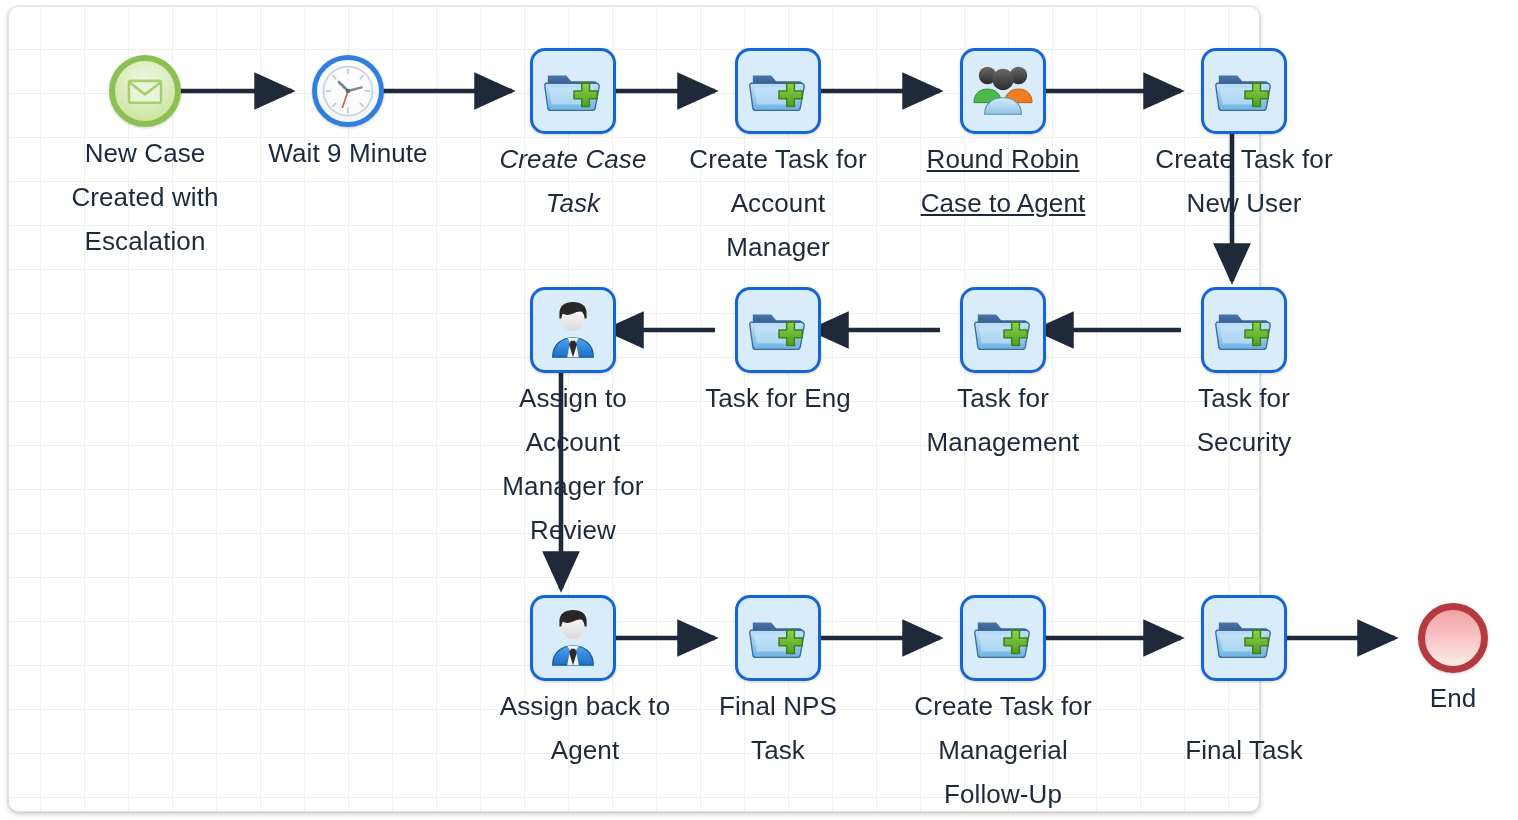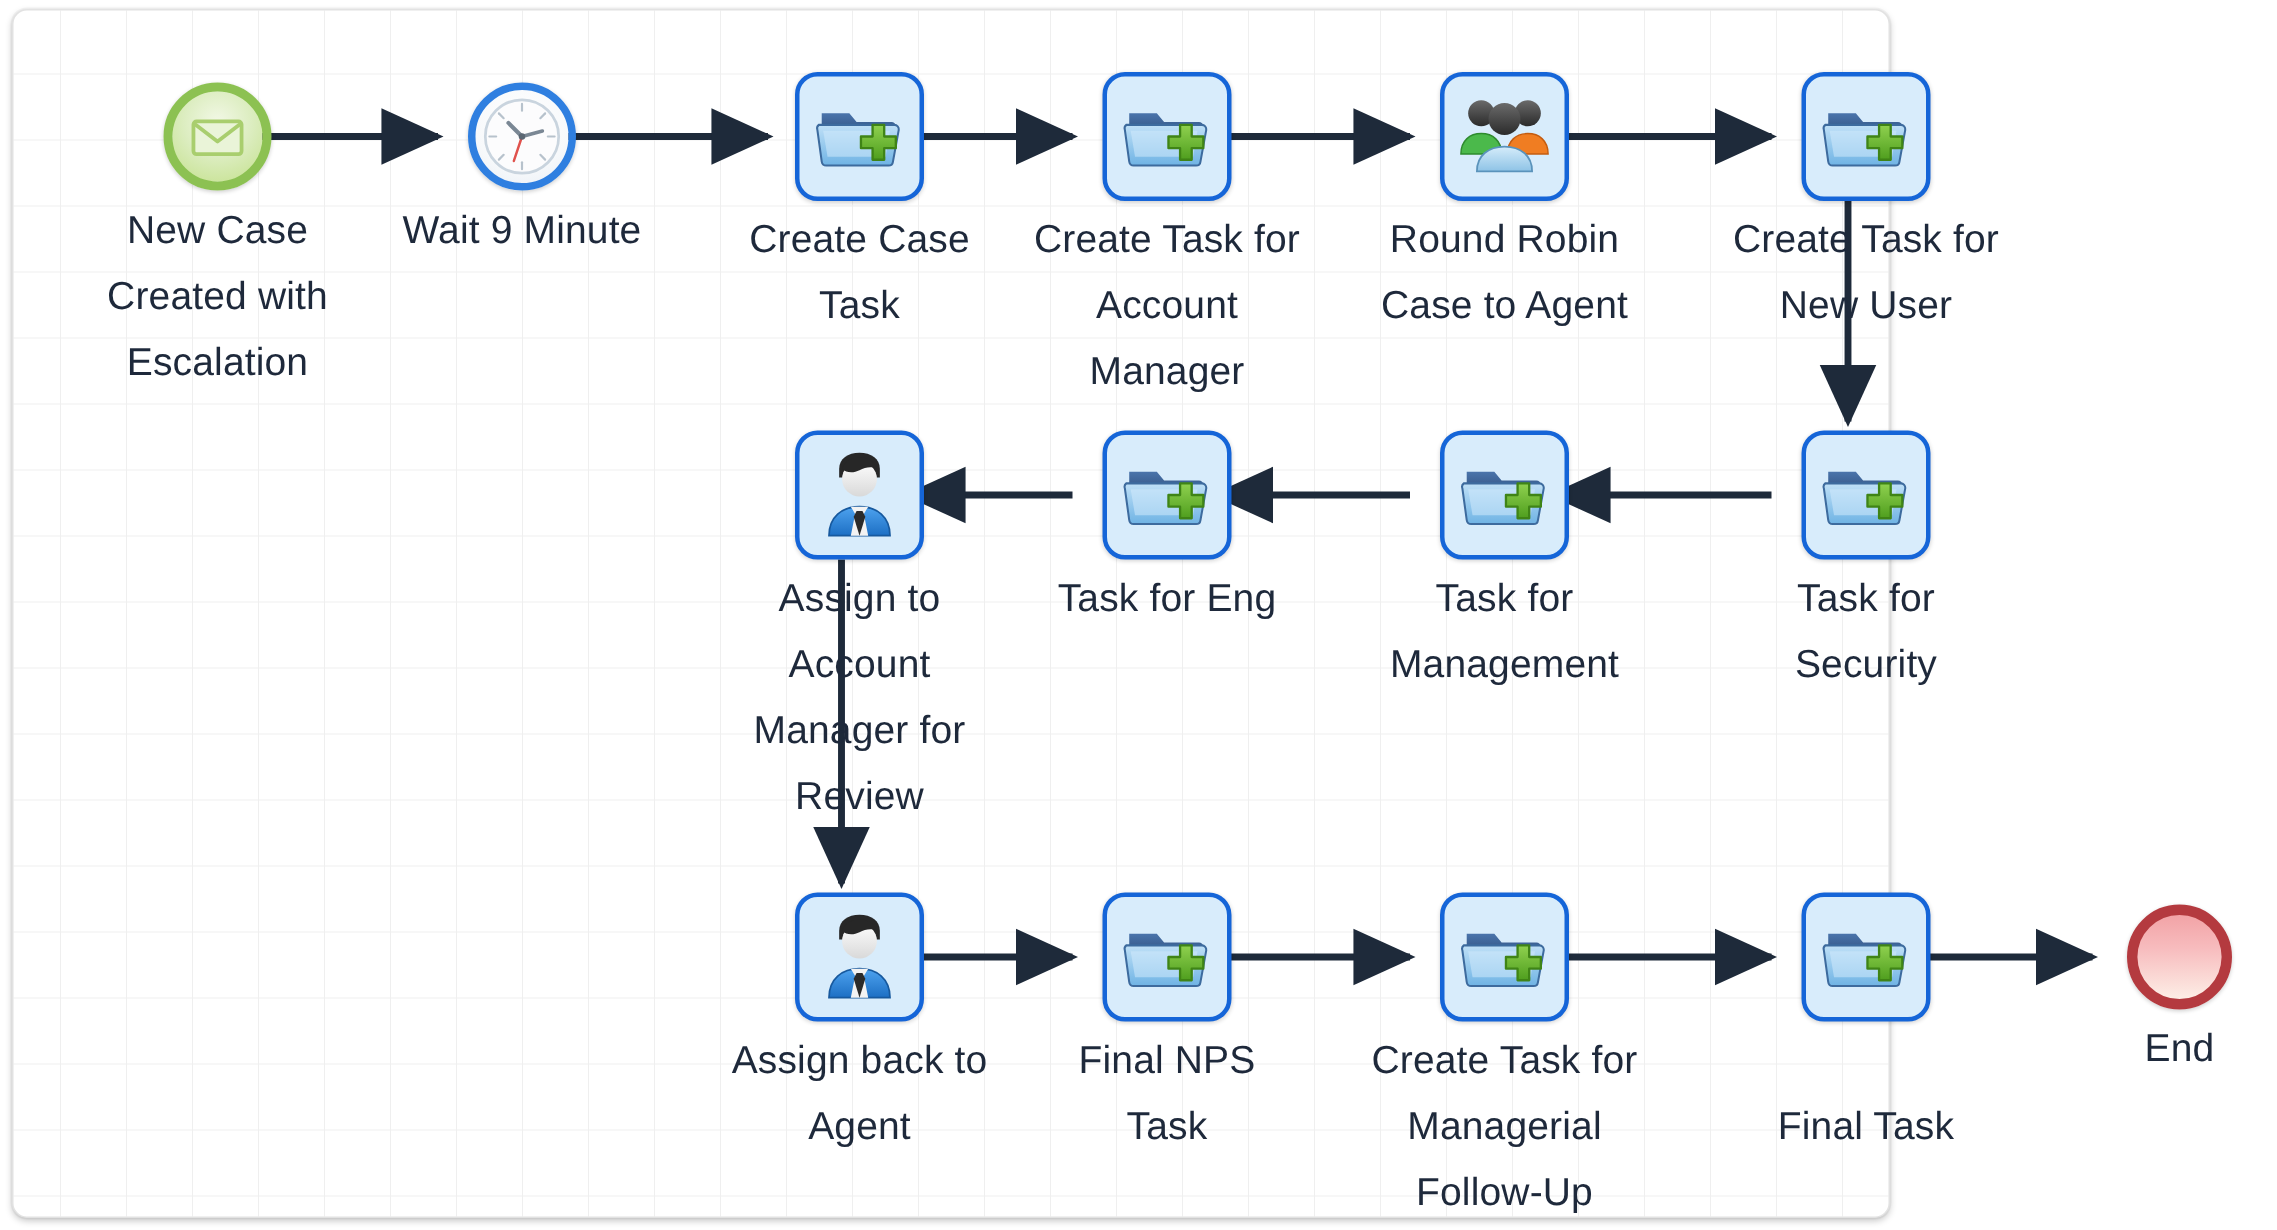--- a/index.html
+++ b/index.html
@@ -159,21 +159,21 @@
         <stop offset="0" stop-color="#8fd14f"></stop>
                 <stop offset="1" stop-color="#4f9e1e"></stop>
               </linearGradient>
     </defs>
     <path d="M6 16h19l5 6h24a3 3 0 0 1 3 3v6H6z" fill="url(#fd)"></path>
     <path d="M4 24h52a3 3 0 0 1 3 3.4l-4 22A3 3 0 0 1 52 52H9a3 3 0 0 1-3-2.8L3 27.4A3 3 0 0 1 4 24z" fill="url(#fb)" stroke="#3d6b9e" stroke-width="1.4"></path>
     <path d="M7 28h46l-3 18H10z" fill="#cfe9fb" opacity="0.55"></path>
     <path d="M41 24h8v8h8v8h-8v8h-8v-8h-8v-8h8z" fill="url(#gp)" stroke="#3f8416" stroke-width="1.6" stroke-linejoin="round"></path>
           </svg>
         </div>
-        <div class="nlabel" style="width: 280px; left: 412px; top: 130px;">Create Case
+        <div class="nlabel" style="width: 280px; left: 412px; top: 130px; font-style: italic;">Create Case
 Task</div>
       </div>
       <div class="node">
         <div class="nbox" style="left: 714px; top: 41px;">
           <svg class="ico" viewBox="0 0 64 64">
             <defs>
       <linearGradient id="fb" x1="0" y1="0" x2="0" y2="1">
         <stop offset="0" stop-color="#bfe0f7"></stop>
                 <stop offset="1" stop-color="#6fb3e4"></stop>
               </linearGradient>
@@ -210,21 +210,21 @@
               </linearGradient>
     </defs>
     <circle cx="16" cy="16" r="9" fill="url(#hd)"></circle>
     <path d="M2 44c0-9 6-14 14-14s14 5 14 14z" fill="#4bb94b" stroke="#2e8b2e" stroke-width="1"></path>
     <circle cx="48" cy="16" r="9" fill="url(#hd)"></circle>
     <path d="M34 44c0-9 6-14 14-14s14 5 14 14z" fill="#f07d22" stroke="#c45c10" stroke-width="1"></path>
     <circle cx="32" cy="20" r="11" fill="url(#hd)"></circle>
     <path d="M13 56c0-11 8-17 19-17s19 6 19 17z" fill="url(#bl)" stroke="#5a93bb" stroke-width="1.2"></path>
           </svg>
         </div>
-        <div class="nlabel" style="width: 280px; left: 842px; top: 130px;">Round Robin
+        <div class="nlabel" style="width: 280px; left: 842px; top: 130px; text-decoration: underline;">Round Robin
 Case to Agent</div>
       </div>
       <div class="node">
         <div class="nbox" style="left: 1180px; top: 41px;">
           <svg class="ico" viewBox="0 0 64 64">
             <defs>
       <linearGradient id="fb" x1="0" y1="0" x2="0" y2="1">
         <stop offset="0" stop-color="#bfe0f7"></stop>
                 <stop offset="1" stop-color="#6fb3e4"></stop>
               </linearGradient>
@@ -363,21 +363,21 @@
               </linearGradient>
     </defs>
     <path d="M18 14c0-7 6-11 14-11s14 4 14 11v6H18z" fill="#272727"></path>
     <circle cx="32" cy="21" r="12" fill="url(#fc)"></circle>
     <path d="M20 14c2-6 8-8 12-8s10 2 12 8c-4-2-8-1-12 1s-9 2-12-1z" fill="#272727"></path>
     <path d="M11 60c0-13 9-20 21-20s21 7 21 20z" fill="url(#sh)" stroke="#17599e" stroke-width="1.2"></path>
     <path d="M26 40h12l-3 5 3 15h-12l3-15z" fill="#f3f3f3"></path>
     <path d="M30 43h4l2 4-4 13-4-13z" fill="#2b2b2b"></path>
           </svg>
         </div>
-        <div class="nlabel" style="width: 280px; left: 412px; top: 677px; text-align: center;">Assign back to
+        <div class="nlabel" style="width: 280px; left: 424px; top: 677px; text-align: center;">Assign back to
 Agent</div>
       </div>
       <div class="node">
         <div class="nbox" style="left: 714px; top: 588px;">
           <svg class="ico" viewBox="0 0 64 64">
             <defs>
       <linearGradient id="fb" x1="0" y1="0" x2="0" y2="1">
         <stop offset="0" stop-color="#bfe0f7"></stop>
                 <stop offset="1" stop-color="#6fb3e4"></stop>
               </linearGradient>

